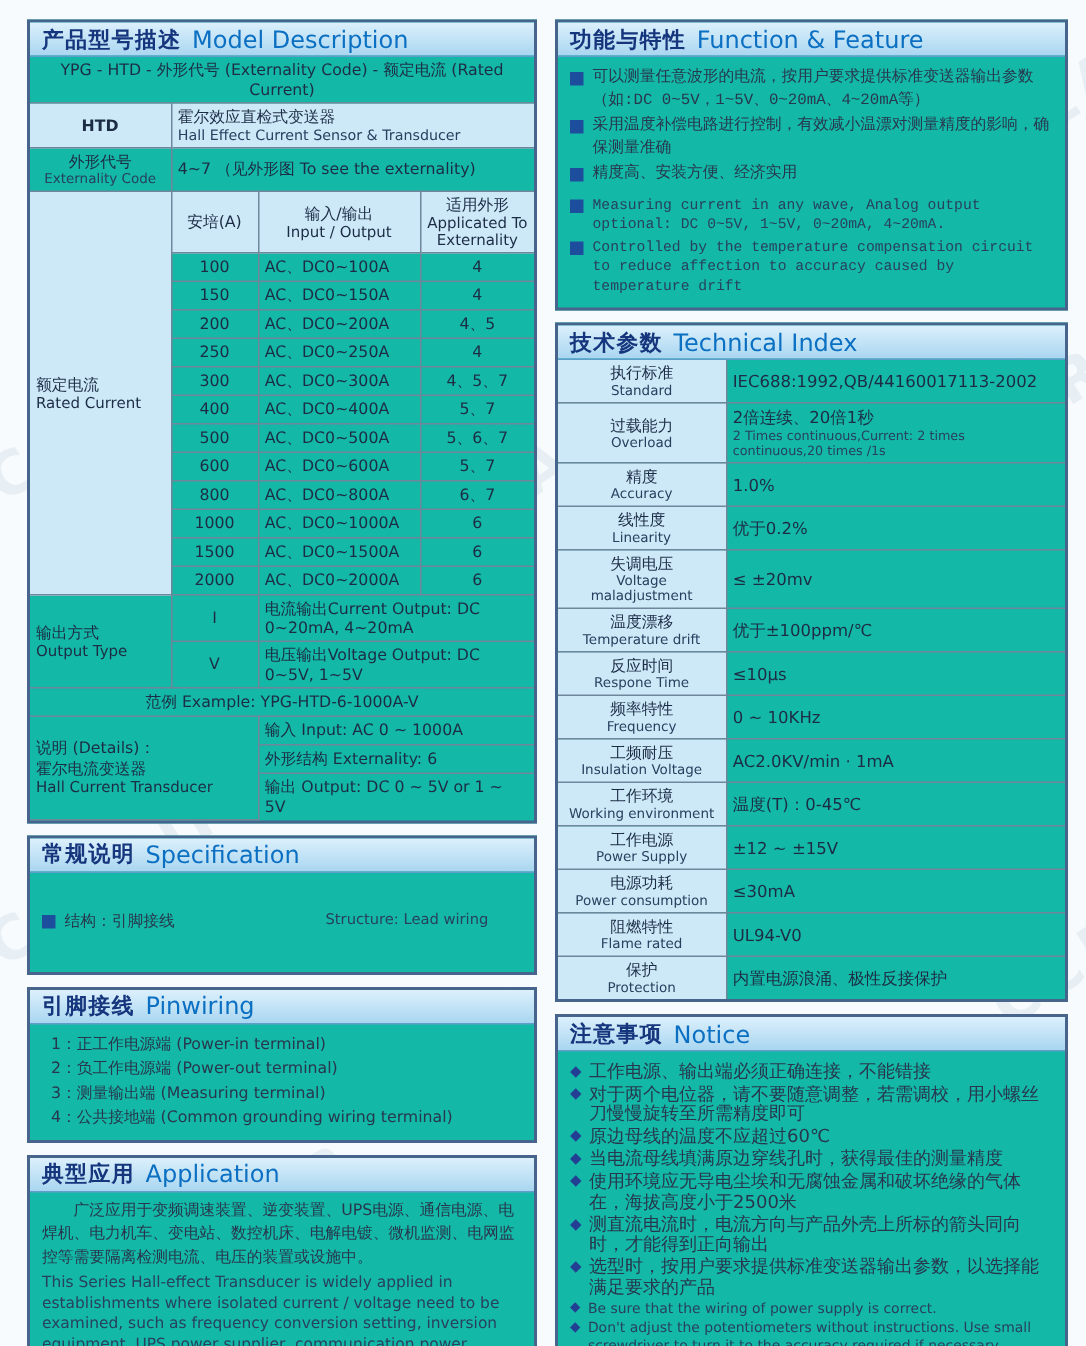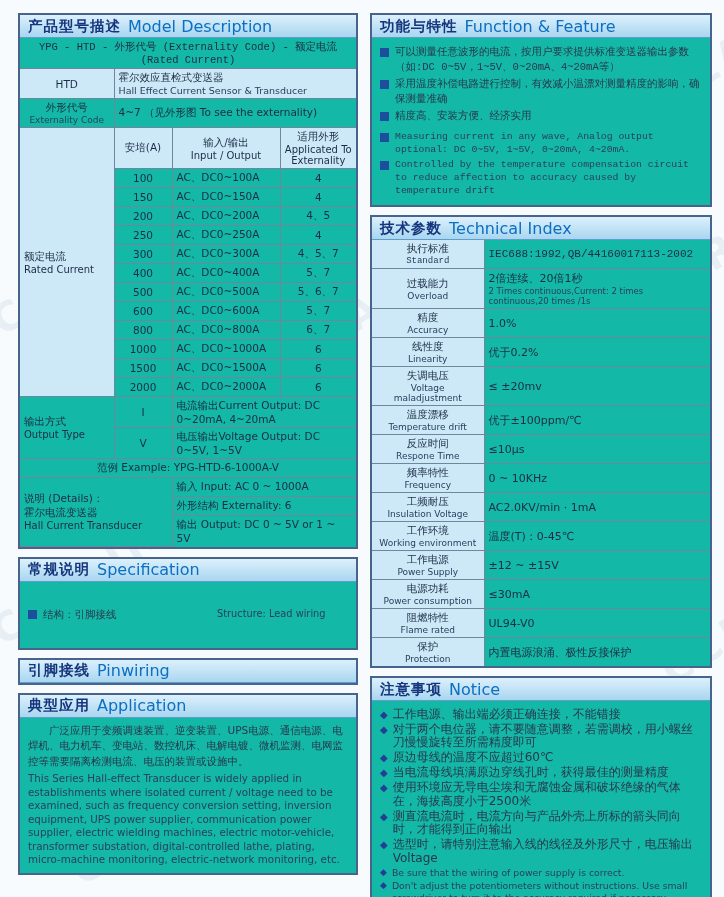--- a/index.html
+++ b/index.html
@@ -15,28 +15,28 @@
   .col-right { width:342px; }
 
   .box { background:#14b8a6; border:2px solid #47658c; width:100%; }
   .sec-hd { height:23px; display:flex; align-items:center; gap:7px; padding:0 8px;
             background:linear-gradient(#dcf0fc,#a9d6f0); border-bottom:1px solid #5f9ecb; }
   .hd-zh { font-size:14.5px; font-weight:bold; color:#15357d; letter-spacing:1px; }
   .hd-en { font-size:16px; color:#0b6fc2; }
 
   table { border-collapse:collapse; width:100%; table-layout:fixed; }
   td { border:1px solid #70869b; font-size:10.5px; color:#1c2c45; padding:2px 4px; vertical-align:middle; }
-  table tr:first-child td { border-top:none;font-family:Liberation Mono, monospace; }
+  table tr:first-child td { border-top:none; }
   td:first-child { border-left:none; }
   tr td:last-child { border-right:none; }
   .md tr:last-child td, .ti tr:last-child td { border-bottom:none; }
   .center { text-align:center; }
   .blue  { background:#cde9f8; }
   .bluec { background:#cde9f8; }
-  .bold { font-weight:normal; }
+  .bold { font-weight:bold; }
   .en-sub { font-size:9.5px; color:#27415f; }
   .fmt { font-size:10.5px; }
   .lblzh { font-size:10.5px; }
   .lblen { font-size:9px; color:#27415f; }
 
   .ti td.vcell { font-size:11px; }
   .ti .v2 { display:block; font-size:8.5px; color:#27415f; }
 
   .body-pad { padding:5px 8px 6px 8px; }
   .li-row { display:flex; gap:6px; margin:2px 0;font-family:Liberation Mono, monospace; }
@@ -222,20 +222,26 @@
               <span class="en-t">Structure: Lead wiring</span>
             </div>
         </div>
       </section>
 
       <section class="box">
         <header class="sec-hd">
           <span class="hd-zh">引脚接线</span>
           <span class="hd-en">Pinwiring</span>
         </header>
+        <div class="body-pad">
+          <div class="pin-line">1：正工作电源端  (Power-in terminal)</div>
+          <div class="pin-line">2：负工作电源端  (Power-out terminal)</div>
+          <div class="pin-line">3：测量输出端  (Measuring terminal)</div>
+          <div class="pin-line">4：公共接地端  (Common grounding wiring terminal)</div>
+        </div>
       </section>
 
       <section class="box">
         <header class="sec-hd">
           <span class="hd-zh">典型应用</span>
           <span class="hd-en">Application</span>
         </header>
         <div class="body-pad">
           <p class="para-zh">广泛应用于变频调速装置、逆变装置、UPS电源、通信电源、电焊机、电力机车、变电站、数控机床、电解电镀、微机监测、电网监控等需要隔离检测电流、电压的装置或设施中。</p>
           <p class="para-en">This Series Hall-effect Transducer is widely applied in establishments where isolated current / voltage need to be examined, such as frequency conversion setting, inversion equipment, UPS power supplier, communication power supplier, electric wielding machines, electric motor-vehicle, transformer substation, digital-controlled lathe, plating, micro-machine monitoring, electric-network monitoring, etc.</p>
@@ -412,21 +418,21 @@
           <div class="not-row">
               <span class="dia">◆</span>
               <span class="not-zh">使用环境应无导电尘埃和无腐蚀金属和破坏绝缘的气体在，海拔高度小于2500米</span>
             </div>
           <div class="not-row">
               <span class="dia">◆</span>
               <span class="not-zh">测直流电流时，电流方向与产品外壳上所标的箭头同向时，才能得到正向输出</span>
             </div>
           <div class="not-row">
               <span class="dia">◆</span>
-              <span class="not-zh">选型时，请特别注意输入线的线径及外形尺寸，电压输出Voltage</span>
+              <span class="not-zh">选型时，按用户要求提供标准变送器输出参数，以选择能满足要求的产品</span>
             </div>
           <div class="not-row">
               <span class="dia" style="font-size:9px;line-height:11.8px">◆</span>
               <span class="not-en">Be sure that the wiring of power supply is correct.</span>
             </div>
           <div class="not-row">
               <span class="dia" style="font-size:9px;line-height:11.8px">◆</span>
               <span class="not-en">Don't adjust the potentiometers without instructions. Use small screwdriver to turn it to the accuracy required if necessary.</span>
             </div>
 

